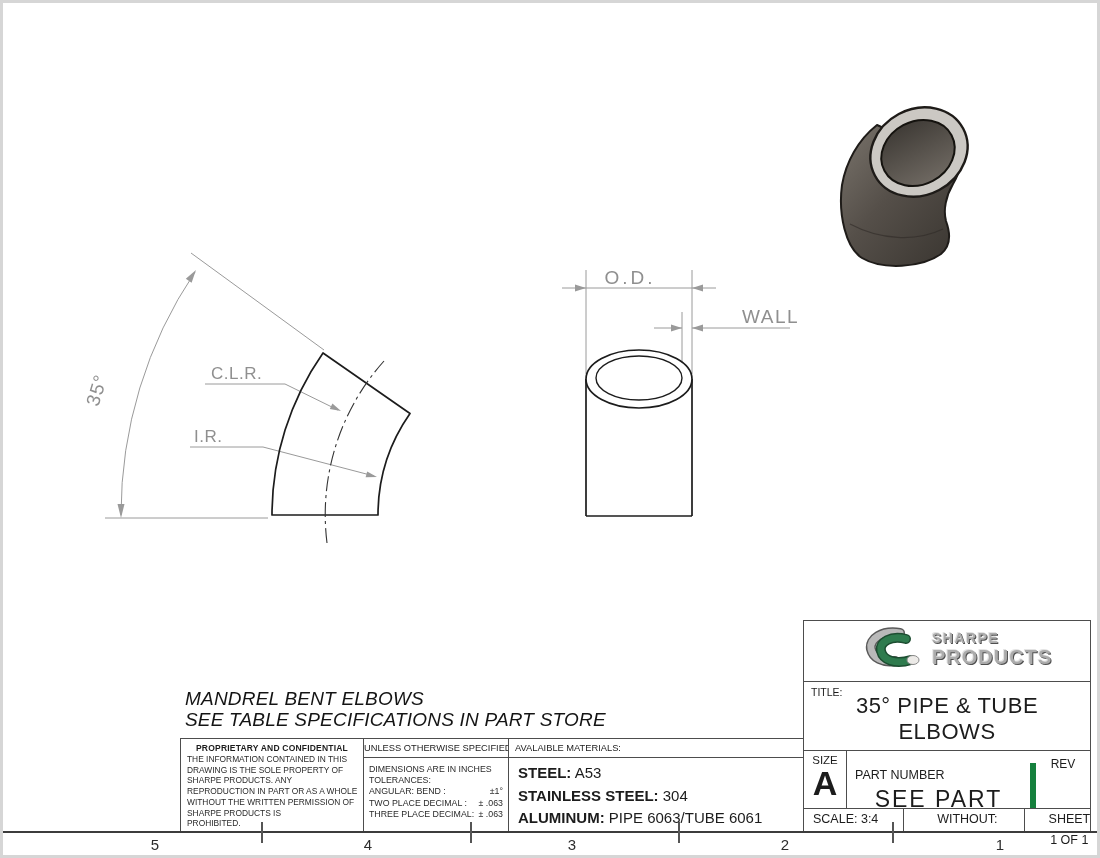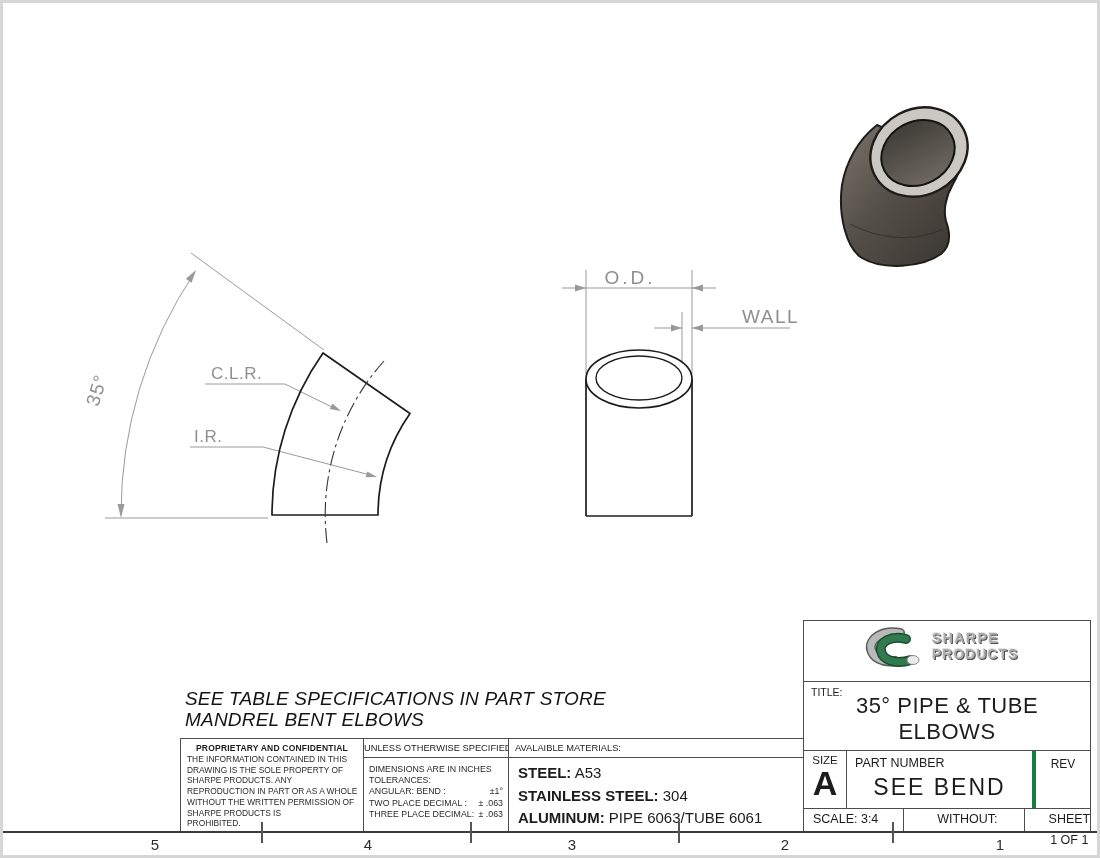--- a/index.html
+++ b/index.html
@@ -36,29 +36,29 @@
   .mat-body{padding:4px 9px 0 9px;font-size:15px;line-height:22.5px;white-space:nowrap;}
   .mat-body b{font-weight:bold;}
 
   
   .tblock{left:803px;top:620px;width:288px;height:212px;box-sizing:border-box;
           border:1px solid #4d4d4d;background:#fff;}
   .tb-logo{position:relative;height:60px;border-bottom:1px solid #4d4d4d;}
   .wordmark{position:absolute;left:128px;top:10px;font-weight:bold;color:#ababab;
             text-shadow:-1px -1px 0 #e3e3e3,1px 1px 0 #4f4f4f;line-height:1;}
   .wm-top{font-size:14px;letter-spacing:1.5px;}
-  .wm-bottom{font-size:14px;letter-spacing:1px;margin-top:2px;}
+  .wm-bottom{font-size:20px;letter-spacing:1px;margin-top:2px;}
   .tb-title{position:relative;height:68px;border-bottom:1px solid #4d4d4d;}
   .title-label{position:absolute;left:7px;top:4px;font-size:10.5px;}
   .title-text{padding-top:11px;text-align:center;font-size:22px;line-height:26px;letter-spacing:.5px;}
   .tb-row3{display:flex;height:57px;border-bottom:1px solid #4d4d4d;}
   .size-cell{width:42px;border-right:1px solid #4d4d4d;text-align:center;}
   .size-label{font-size:11.5px;margin-top:3px;}
   .size-value{font-size:34px;font-weight:bold;line-height:34px;}
-  .part-cell{flex:1;position:relative;border-right:4px solid #15803d;}
+  .part-cell{flex:1;position:relative;border-right:6px solid #15803d;margin-top:12px;}
   .part-label{position:absolute;top:5px;left:8px;font-size:12.5px;}
   .part-value{text-align:center;margin-top:23px;font-size:23px;letter-spacing:2px;}
   .rev-cell{width:54px;text-align:center;}
   .rev-label{font-size:12px;margin-top:6px;}
   .tb-row4{display:flex;height:22px;font-size:12.5px;line-height:21px;gap:24px;}
   .scale-cell{width:104px;border-right:1px solid #4d4d4d;padding-left:9px;box-sizing:border-box;}
   .weight-cell{width:100px;border-right:1px solid #4d4d4d;padding-left:9px;box-sizing:border-box;}
   .sheet-cell{flex:1;text-align:center;}
 </style>
 </head>
@@ -134,22 +134,22 @@
     </defs>
     <path d="M 877,125 C 858,140 846,162 842,185 C 838,215 846,248 862,258
              C 882,270 922,268 941,254 C 952,245 950,232 946,221
              C 943,210 946,196 953,184 C 957,177 960,170 961,163 Z" fill="url(#g3d)" stroke="#1f1c19" stroke-width="2" stroke-linejoin="round"></path>
     <path d="M 850,224 C 880,240 916,242 943,229" fill="none" stroke="#2e2a26" stroke-width="1.2" opacity=".6"></path>
     <ellipse cx="919" cy="152" rx="50" ry="43" transform="rotate(-28 919 152)" fill="#cbc8c3" stroke="#1e1b18" stroke-width="2.4"></ellipse>
     <ellipse cx="918" cy="153" rx="38" ry="31.5" transform="rotate(-28 918 153)" fill="url(#g3i)" stroke="#15130f" stroke-width="2"></ellipse>
   </svg>
 
   <div class="abs note">
+    <div>MANDREL BENT ELBOWS</div>
     <div>SEE TABLE SPECIFICATIONS IN PART STORE</div>
-    <div>MANDREL BENT ELBOWS</div>
   </div>
 
   <div class="abs blk prop">
     <div class="prop-title">PROPRIETARY AND CONFIDENTIAL</div>
     <div class="pline">THE INFORMATION CONTAINED IN THIS</div>
     <div class="pline">DRAWING IS THE SOLE PROPERTY OF</div>
     <div class="pline">SHARPE PRODUCTS.  ANY</div>
     <div class="pline">REPRODUCTION IN PART OR AS A WHOLE</div>
     <div class="pline">WITHOUT THE WRITTEN PERMISSION OF</div>
     <div class="pline">SHARPE PRODUCTS IS</div>
@@ -215,21 +215,21 @@
         <div>ELBOWS</div>
       </div>
     </div>
     <div class="tb-row3">
       <div class="size-cell">
         <div class="size-label">SIZE</div>
         <div class="size-value">A</div>
       </div>
       <div class="part-cell">
         <div class="part-label">PART NUMBER</div>
-        <div class="part-value">SEE BEND</div>
+        <div class="part-value">SEE PART</div>
       </div>
       <div class="rev-cell">
         <div class="rev-label">REV</div>
       </div>
     </div>
     <div class="tb-row4">
       <div class="scale-cell">SCALE: 3:4</div>
       <div class="weight-cell">WITHOUT:</div>
       <div class="sheet-cell">SHEET 1 OF 1</div>
     </div>

